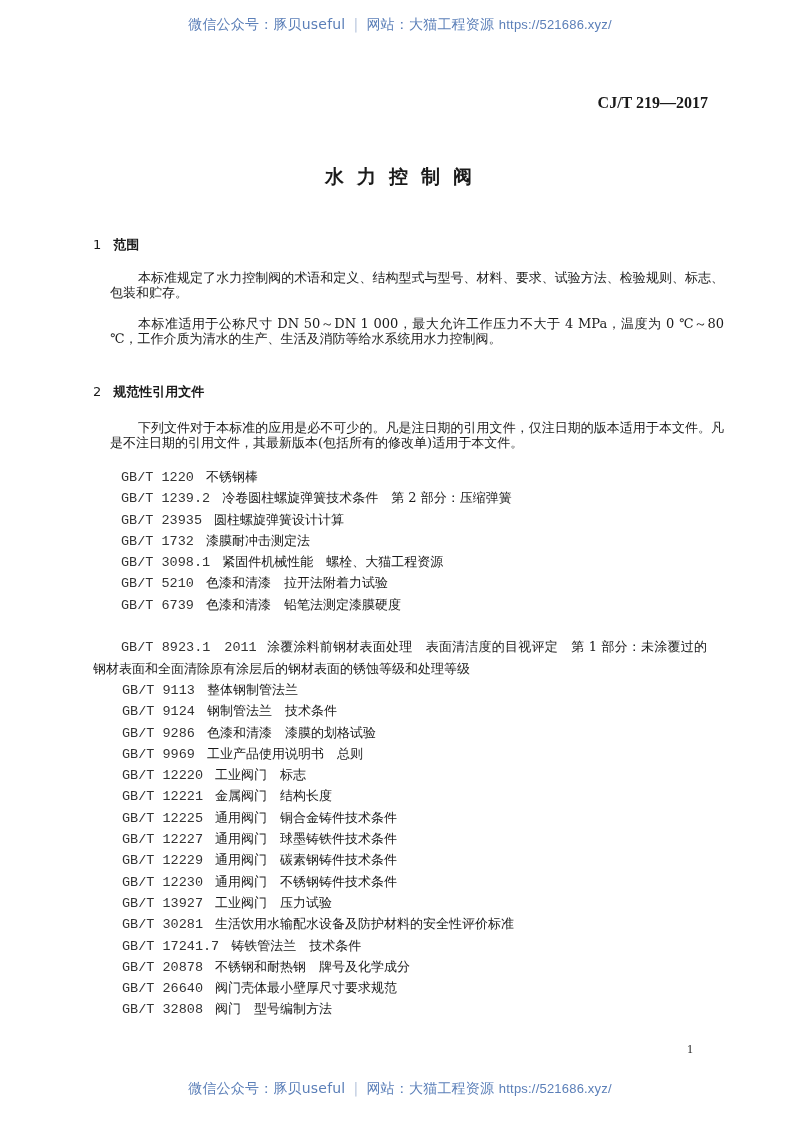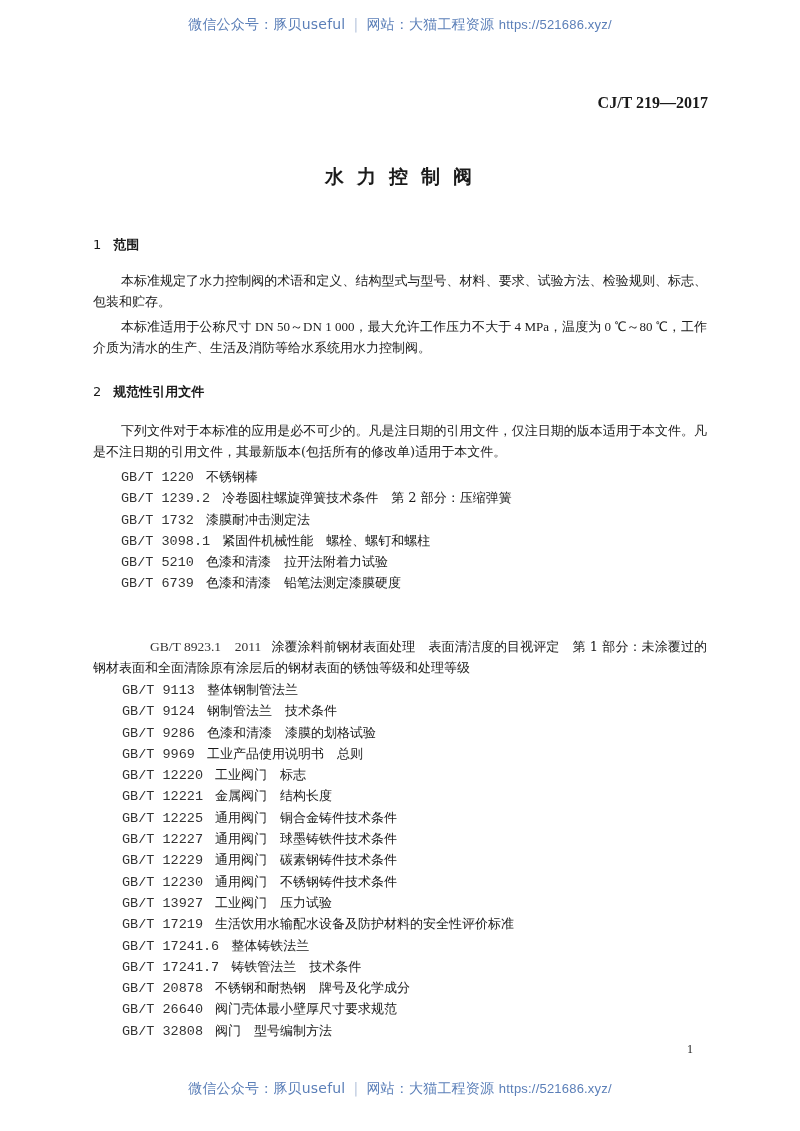--- a/index.html
+++ b/index.html
@@ -28,34 +28,34 @@
     font-size: 19px; font-weight: bold; letter-spacing: 13px;
     font-family: "DejaVu Sans", "Liberation Sans", sans-serif;
     padding-left: 10px; box-sizing: border-box;
   }
   .sec-head {
     position: absolute; left: 93px; font-size: 13px; font-weight: bold;
     font-family: "DejaVu Sans", "Liberation Sans", sans-serif;
   }
   .sec-head .num { font-weight: normal; margin-right: 12px; }
   .para {
-    position: absolute; left: 93px; width: 614px;
-    font-size: 13px; line-height: 21px; text-indent: 28px;
+    position: absolute; left: 110px; width: 614px;
+    font-size: 13px; line-height: 15px; text-indent: 28px;
     text-align: justify;
   }
   .refs { position: absolute; left: 121px; top: 466px; width: 600px; }
   .ref {
     font-size: 13px; height: 21.3px; line-height: 21.3px; white-space: nowrap;
   }
   .ref .code { margin-right: 12px; font-family: Liberation Mono, monospace; font-size: 13.5px; color: #333; }
   .ref-long {
     position: absolute; left: 93px; top: 636px; width: 614px;
     font-size: 13px; line-height: 21px; text-indent: 28px; text-align: justify;
   }
-  .ref-long .code { font-family: Liberation Serif, serif; font-size: 13.5px; color: #333; margin-right: 10px; margin-left: 29px; }
+  .ref-long .code { font-family: Liberation Mono, monospace; font-size: 13.5px; color: #333; margin-right: 10px; }
   .refs2 { position: absolute; left: 121px; top: 679px; width: 600px; }
   .page-num {
     position: absolute; right: 107px; top: 1042px; font-size: 12px;
     font-family: "Liberation Serif", "DejaVu Serif", serif;
   }
 </style>
 </head>
 <body>
 
 <div class="watermark wm-top">
@@ -64,52 +64,52 @@
 </div>
 
 <div class="std-code">CJ/T 219—2017</div>
 
 <div class="doc-title">水力控制阀</div>
 
 <div class="sec-head" style="top:236px;">
   <span class="num">1</span><span>范围</span>
 </div>
 <div class="para" style="top:270px;">本标准规定了水力控制阀的术语和定义、结构型式与型号、材料、要求、试验方法、检验规则、标志、包装和贮存。</div>
-<div class="para" style="top:316px;font-family:Liberation Serif, serif;">本标准适用于公称尺寸 DN 50～DN 1 000，最大允许工作压力不大于 4 MPa，温度为 0 ℃～80 ℃，工作介质为清水的生产、生活及消防等给水系统用水力控制阀。</div>
+<div class="para" style="top:316px;">本标准适用于公称尺寸 DN 50～DN 1 000，最大允许工作压力不大于 4 MPa，温度为 0 ℃～80 ℃，工作介质为清水的生产、生活及消防等给水系统用水力控制阀。</div>
 
 <div class="sec-head" style="top:383px;">
   <span class="num">2</span><span>规范性引用文件</span>
 </div>
 <div class="para" style="top:420px;">下列文件对于本标准的应用是必不可少的。凡是注日期的引用文件，仅注日期的版本适用于本文件。凡是不注日期的引用文件，其最新版本(包括所有的修改单)适用于本文件。</div>
 
 <div class="refs">
   <div class="ref"><span class="code">GB/T 1220</span><span>不锈钢棒</span></div>
   <div class="ref"><span class="code">GB/T 1239.2</span><span>冷卷圆柱螺旋弹簧技术条件　第 2 部分：压缩弹簧</span></div>
+  <div class="ref"><span class="code">GB/T 23935</span><span>圆柱螺旋弹簧设计计算</span></div>
   <div class="ref"><span class="code">GB/T 1732</span><span>漆膜耐冲击测定法</span></div>
-  <div class="ref"><span class="code">GB/T 3098.1</span><span>紧固件机械性能　螺栓、螺钉和螺柱</span></div>
+  <div class="ref"><span class="code">GB/T 3098.1</span><span>紧固件机械性能　螺栓、大猫工程资源</span></div>
   <div class="ref"><span class="code">GB/T 5210</span><span>色漆和清漆　拉开法附着力试验</span></div>
   <div class="ref"><span class="code">GB/T 6739</span><span>色漆和清漆　铅笔法测定漆膜硬度</span></div>
 </div>
 
 <div class="ref-long"><span class="code">GB/T 8923.1　2011</span><span>涂覆涂料前钢材表面处理　表面清洁度的目视评定　第 1 部分：未涂覆过的钢材表面和全面清除原有涂层后的钢材表面的锈蚀等级和处理等级</span></div>
 
 <div class="refs2" style="position:absolute;left:122px;top:679px;width:600px;">
   <div class="ref"><span class="code">GB/T 9113</span><span>整体钢制管法兰</span></div>
   <div class="ref"><span class="code">GB/T 9124</span><span>钢制管法兰　技术条件</span></div>
   <div class="ref"><span class="code">GB/T 9286</span><span>色漆和清漆　漆膜的划格试验</span></div>
   <div class="ref"><span class="code">GB/T 9969</span><span>工业产品使用说明书　总则</span></div>
   <div class="ref"><span class="code">GB/T 12220</span><span>工业阀门　标志</span></div>
   <div class="ref"><span class="code">GB/T 12221</span><span>金属阀门　结构长度</span></div>
   <div class="ref"><span class="code">GB/T 12225</span><span>通用阀门　铜合金铸件技术条件</span></div>
   <div class="ref"><span class="code">GB/T 12227</span><span>通用阀门　球墨铸铁件技术条件</span></div>
   <div class="ref"><span class="code">GB/T 12229</span><span>通用阀门　碳素钢铸件技术条件</span></div>
   <div class="ref"><span class="code">GB/T 12230</span><span>通用阀门　不锈钢铸件技术条件</span></div>
   <div class="ref"><span class="code">GB/T 13927</span><span>工业阀门　压力试验</span></div>
-  <div class="ref"><span class="code">GB/T 17219</span><span>生活饮用水输配水设备及防护材料的安全性评价标准</span></div>
-  <div class="ref"><span class="code">GB/T 17241.6</span><span>整体铸铁法兰</span></div>
+  <div class="ref"><span class="code">GB/T 30281</span><span>生活饮用水输配水设备及防护材料的安全性评价标准</span></div>
   <div class="ref"><span class="code">GB/T 17241.7</span><span>铸铁管法兰　技术条件</span></div>
   <div class="ref"><span class="code">GB/T 20878</span><span>不锈钢和耐热钢　牌号及化学成分</span></div>
   <div class="ref"><span class="code">GB/T 26640</span><span>阀门壳体最小壁厚尺寸要求规范</span></div>
   <div class="ref"><span class="code">GB/T 32808</span><span>阀门　型号编制方法</span></div>
 </div>
 
 <div class="page-num">1</div>
 
 <div class="watermark wm-bottom">
   <span>微信公众号：豚贝useful</span><span class="sep">|</span><span>网站：大猫工程资源</span>

